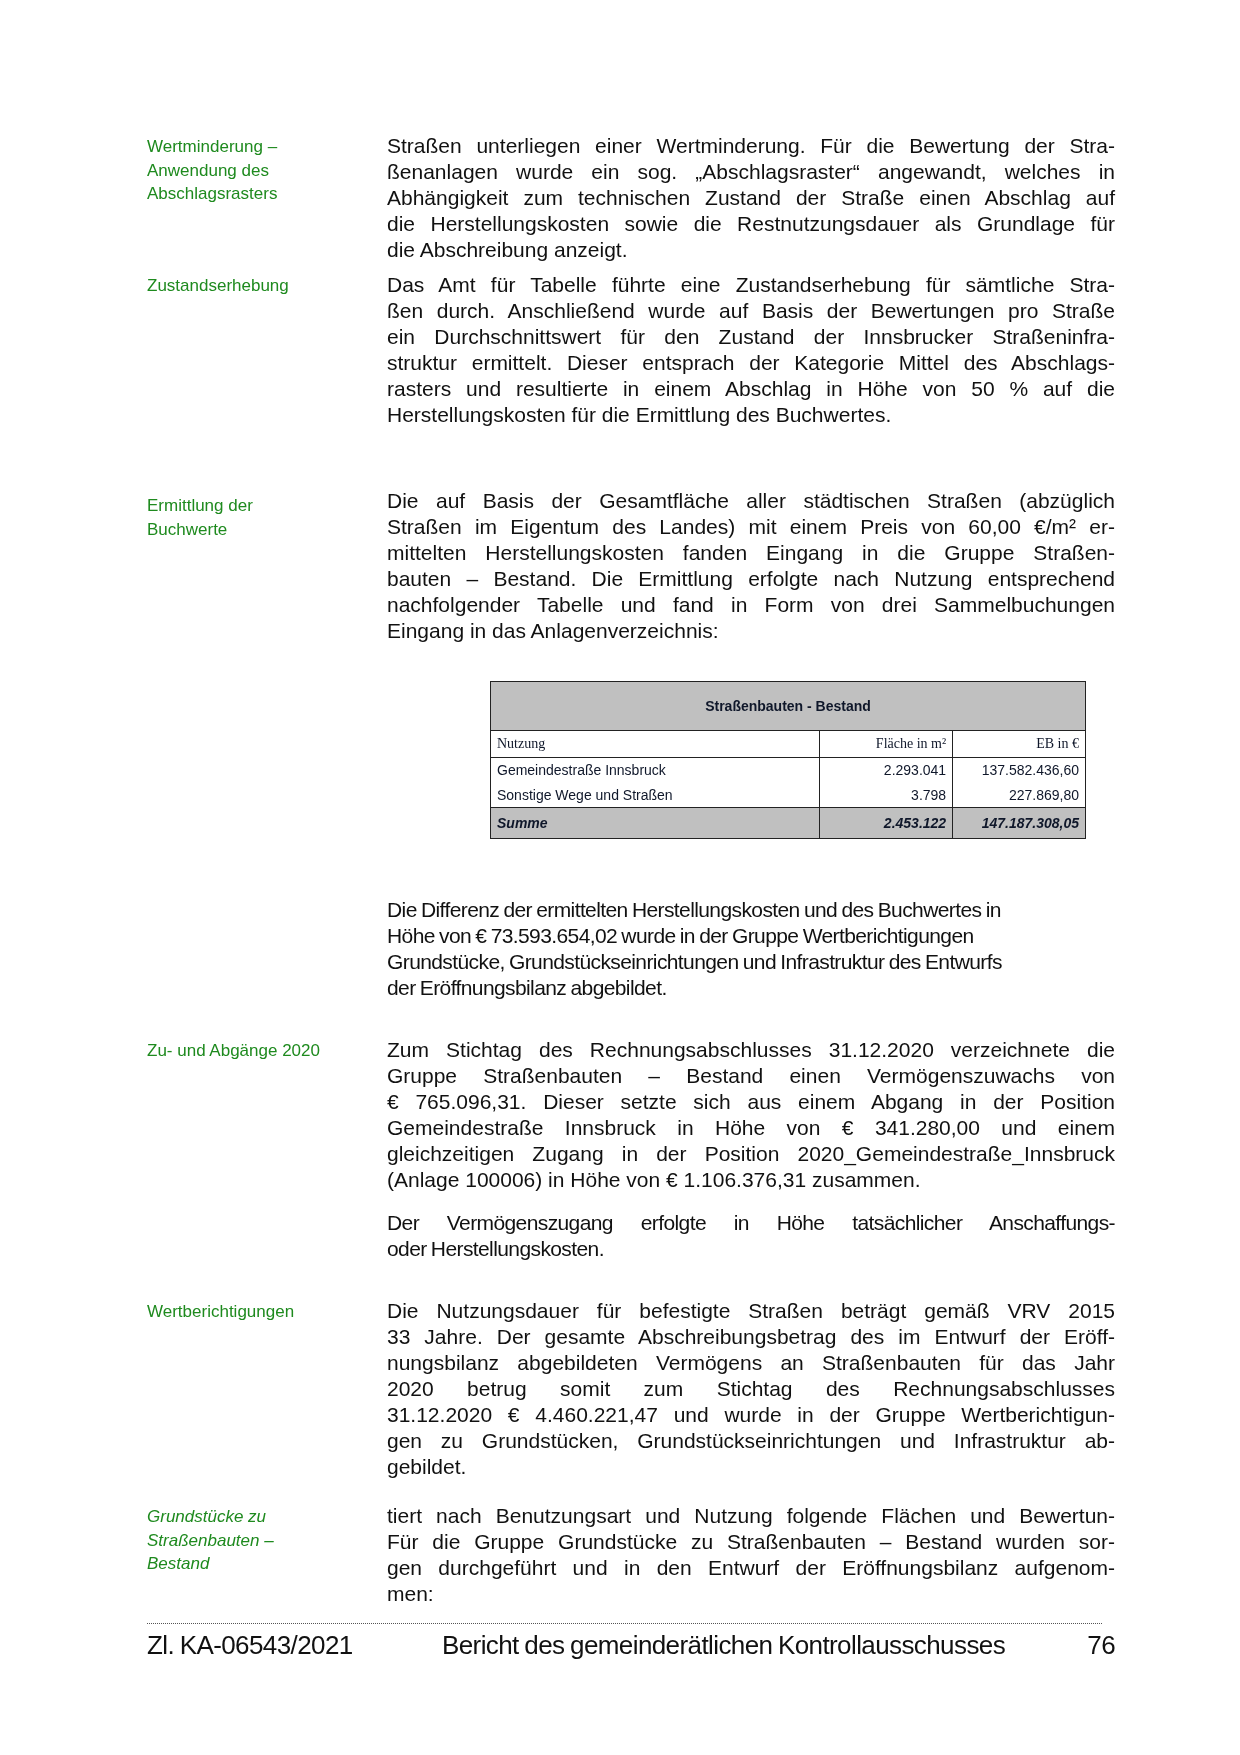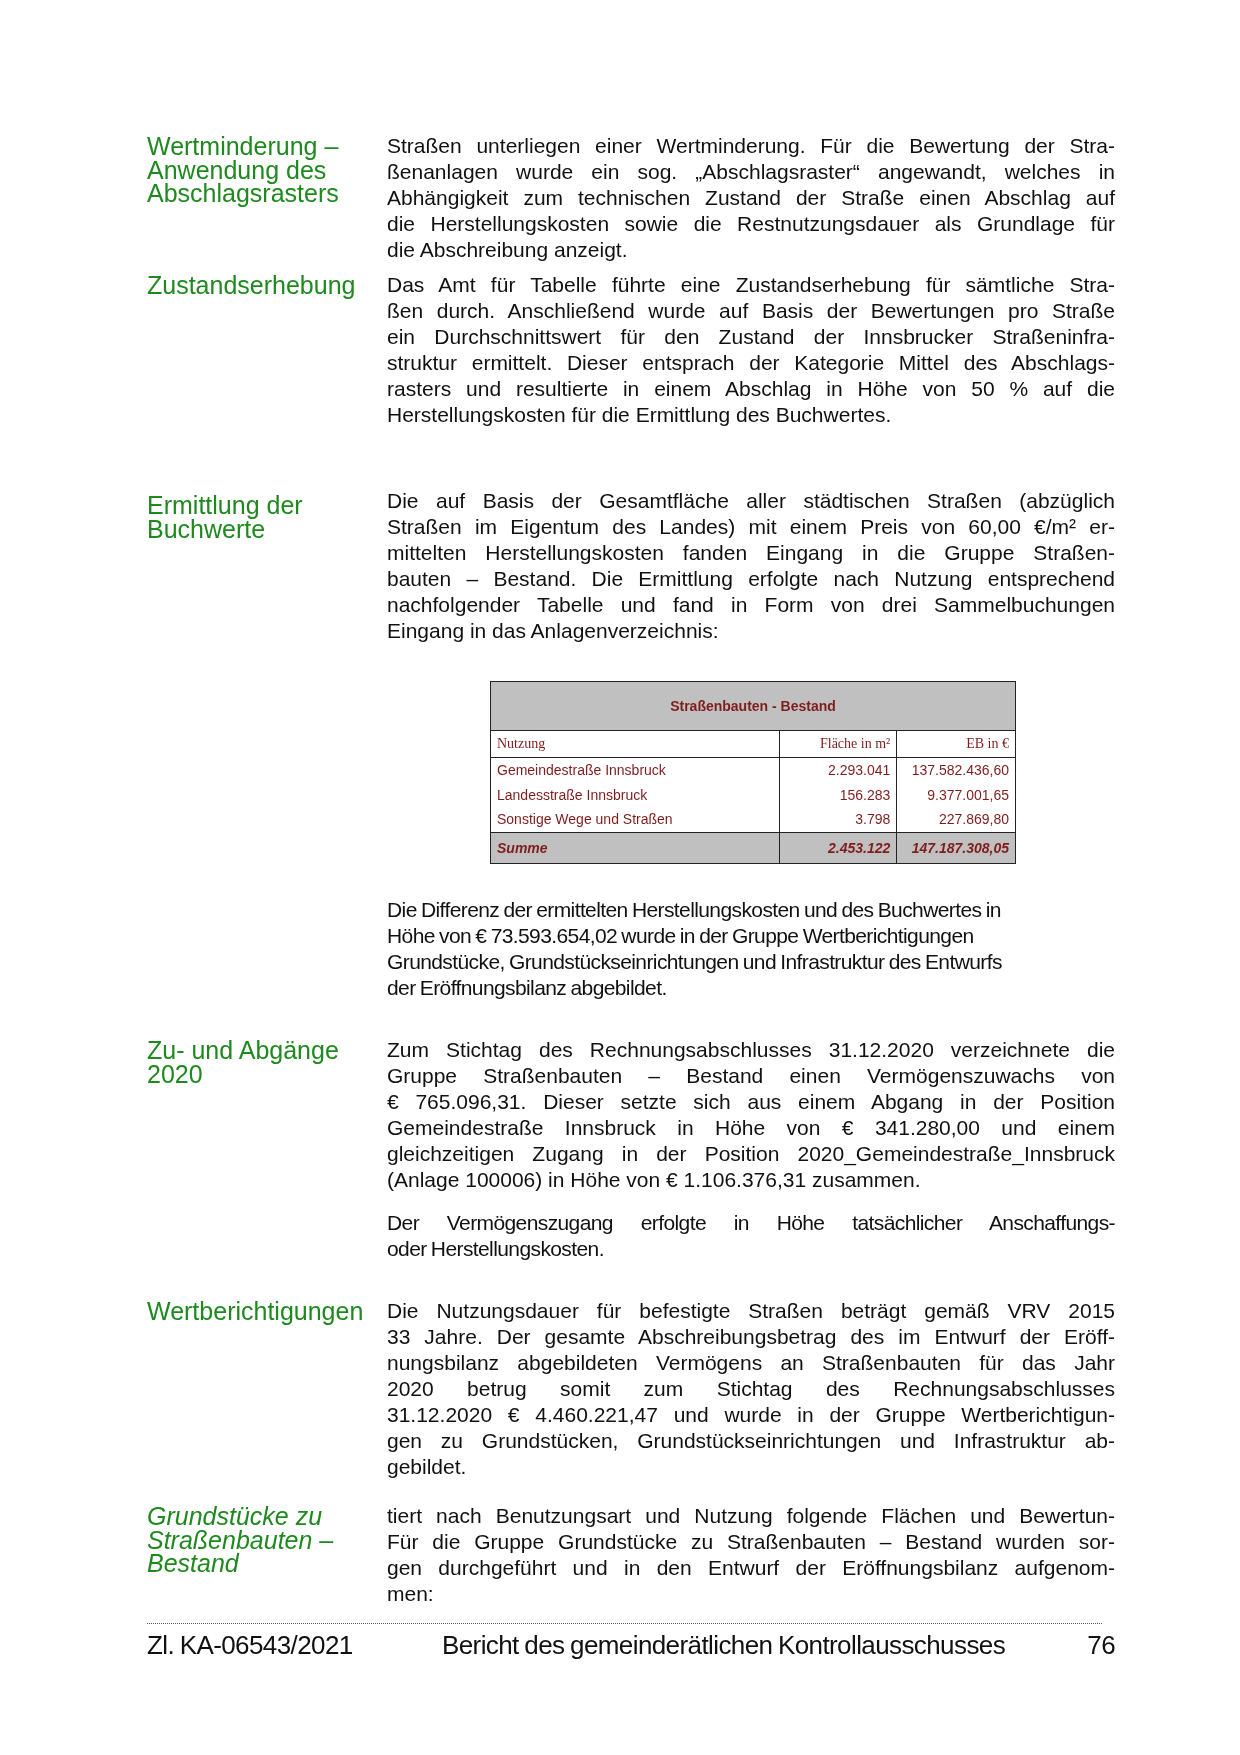--- a/index.html
+++ b/index.html
@@ -24,21 +24,21 @@
       position: absolute;
       left: 147px;
       width: 968px;
     }
     .side-label {
       position: absolute;
       left: 0;
       top: 0;
       width: 230px;
       color: #1e8a1e;
-      font-size: 25px;
+      font-size: 17px;
       line-height: 23.5px;
     }
     .side-label span { display: block; }
     .body-text {
       position: absolute;
       left: 240px;
       top: 0;
       width: 728px;
       font-size: 21px;
       line-height: 26px;
@@ -61,23 +61,23 @@
     }
     
     .tbl-wrap {
       position: absolute;
       left: 490px;
       top: 681px;
       width: 526px;
     }
     table.data {
       border-collapse: collapse;
-      width: 526px;
+      width: 596px;
       font-size: 14px;
-      color: #7f1d1d;
+      color: #0f172a;
     }
     table.data td {
       padding: 0 6px;
       height: 25px;
       vertical-align: middle;
     }
     table.data tr.title td {
       background: #c0c0c0;
       height: 48px;
       text-align: center;
@@ -184,25 +184,20 @@
         <td class="c1">Nutzung</td>
         <td class="c2">Fläche in m²</td>
         <td class="c3">EB in €</td>
       </tr>
       <tr class="row">
         <td class="c1">Gemeindestraße Innsbruck</td>
         <td class="c2">2.293.041</td>
         <td class="c3">137.582.436,60</td>
       </tr>
       <tr class="row">
-        <td class="c1">Landesstraße Innsbruck</td>
-        <td class="c2">156.283</td>
-        <td class="c3">9.377.001,65</td>
-      </tr>
-      <tr class="row">
         <td class="c1">Sonstige Wege und Straßen</td>
         <td class="c2">3.798</td>
         <td class="c3">227.869,80</td>
       </tr>
       <tr class="sum">
         <td class="c1">Summe</td>
         <td class="c2">2.453.122</td>
         <td class="c3">147.187.308,05</td>
       </tr>
     </tbody>

